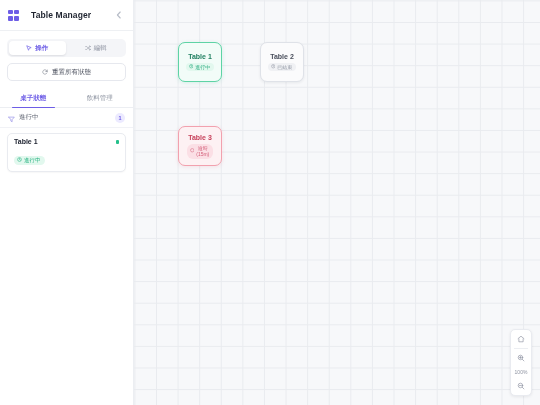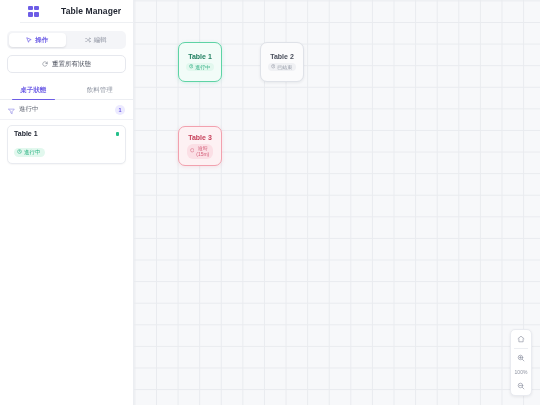--- a/index.html
+++ b/index.html
@@ -25,27 +25,26 @@
     width: 134px;
     height: 405px;
     background: #ffffff;
     border-right: 1px solid #eceef2;
     display: flex;
     flex-direction: column;
     flex: 0 0 134px;
   }
 
   .sb-header {
-    height: 23px;
+    height: 31px;
     display: flex;
     align-items: center;
     padding: 0 8px;
     border-bottom: 1px solid #eef0f3;
-    gap: 22px;
-    margin-left: 20px;
+    gap: 12px;
   }
 
   .logo-grid {
     width: 11px; height: 11px;
     display: grid;
     grid-template-columns: 1fr 1fr;
     grid-template-rows: 1fr 1fr;
     gap: 1.5px;
     flex: 0 0 auto;
   }

